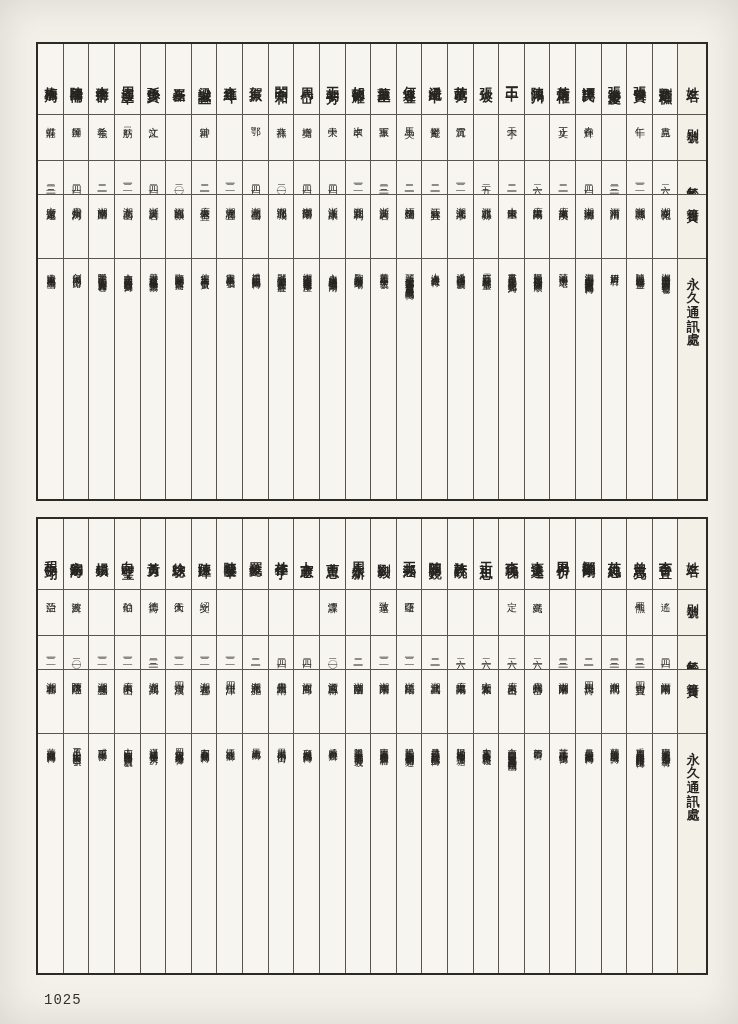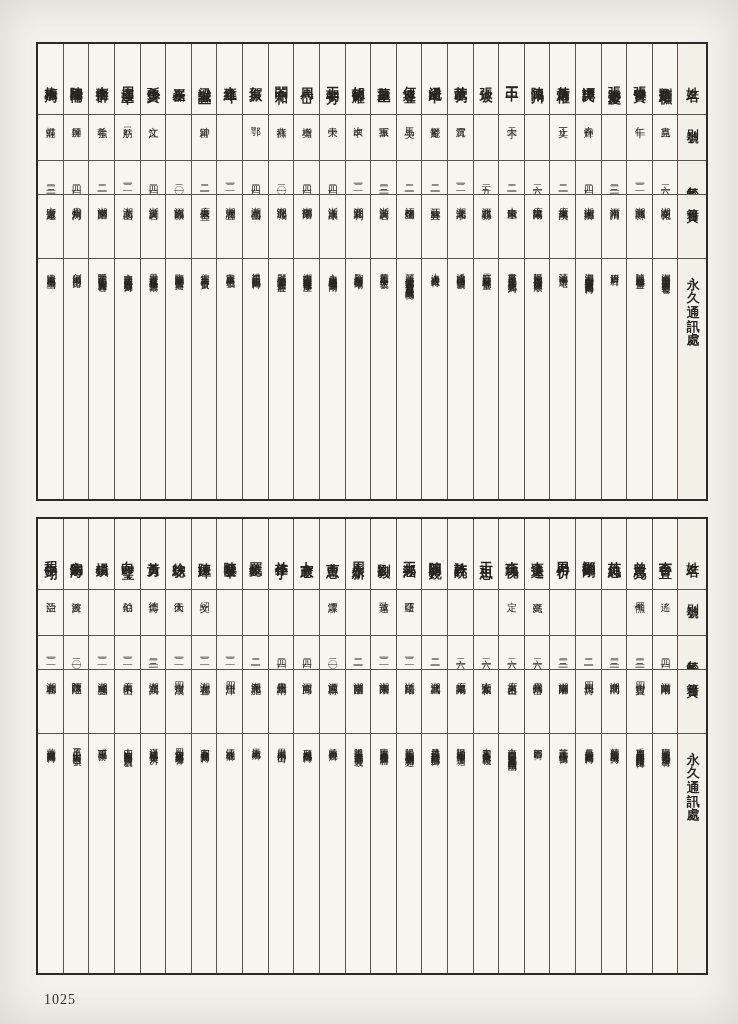--- a/index.html
+++ b/index.html
@@ -55,21 +55,21 @@
   .c-name span   { font-size: 13px; font-weight: bold; letter-spacing: 2px; }
   .c-alias span  { font-size: 10px; letter-spacing: 1px; }
   .c-age span    { font-size: 10px; letter-spacing: 1px; }
   .c-native span { font-size: 10px; line-height: 1.25; letter-spacing: 1px; }
   .c-address span{ font-size: 9px;  line-height: 1.3; letter-spacing: 1px; }
   .hdr span { font-weight: bold; font-size: 13px; }
   .hdr.c-alias span, .hdr.c-age span, .hdr.c-native span { font-size: 12px; letter-spacing: 2px; }
   .hdr-address span { font-size: 13px; letter-spacing: 14px; }
   .page-number {
     position: absolute; left: 44px; bottom: 16px;
-    font-family: Liberation Serif, serif;
+    font-family: Liberation Mono, monospace;
     font-size: 14px; color: #33302a; letter-spacing: 1px;
   }
 </style>
 </head>
 <body>
 
 <div class="page">
   <div class="tables-wrap">
     <section class="register-table">
         <div class="col header-col">

